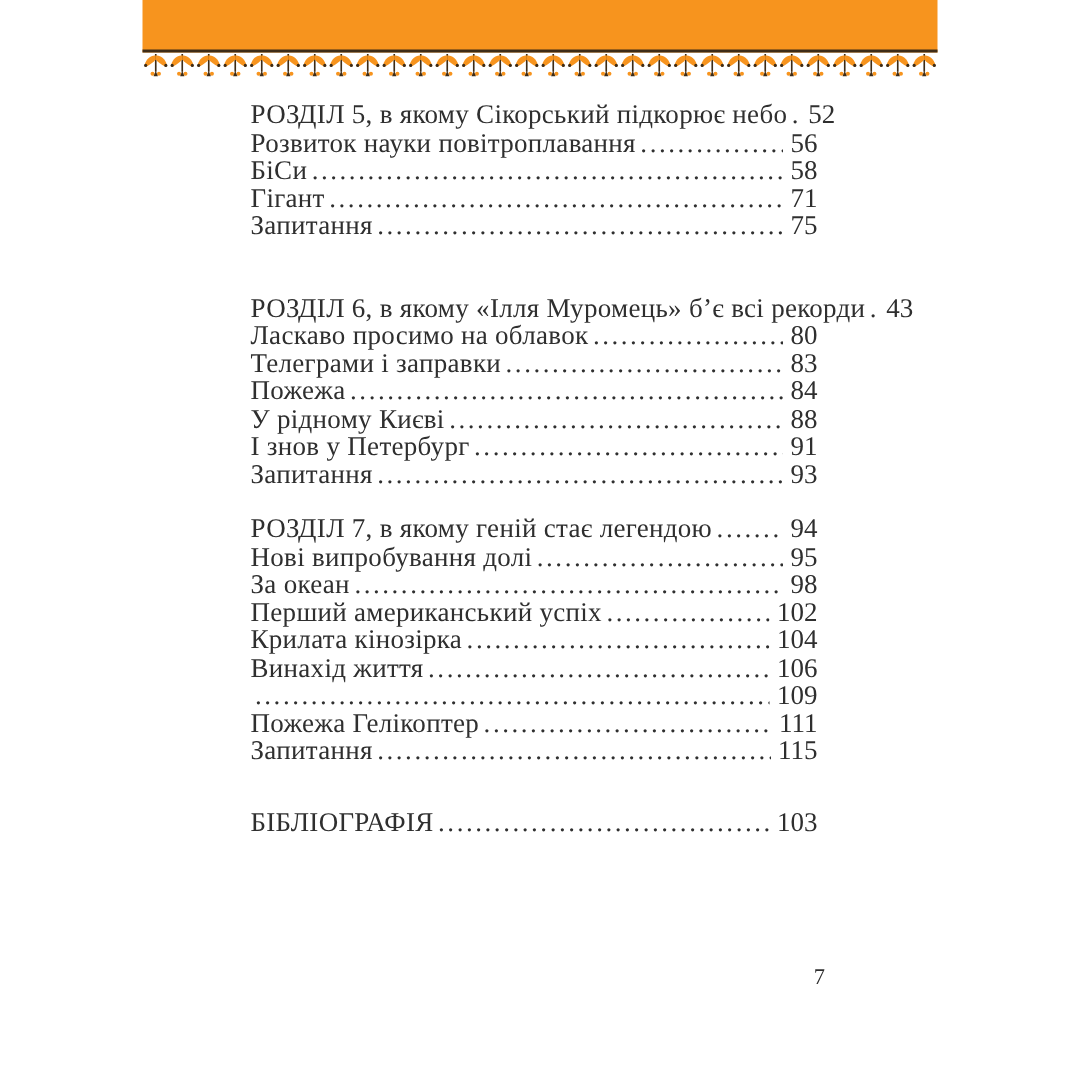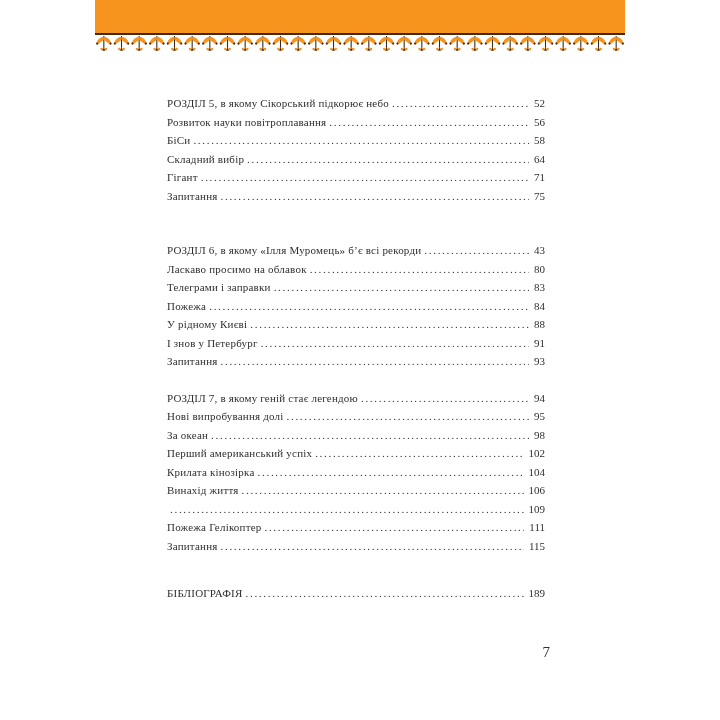--- a/index.html
+++ b/index.html
@@ -15,22 +15,22 @@
     overflow:hidden;margin:0 auto;color:var(--ink);
   }
   .band{
     position:absolute;left:95px;top:0;width:530px;height:33px;
     background:var(--accent);border-bottom:2.5px solid var(--orn-dark);
   }
   .ornaments{
     position:absolute;left:95px;top:35.5px;width:530px;height:16px;display:block;
   }
   .toc{
-    position:absolute;left:167px;top:94px;width:378px;
-    font-size:11px;line-height:18.5px;
+    position:absolute;left:167px;top:67px;width:378px;
+    font-size:18px;line-height:18.5px;
   }
   .toc-section{margin:0;}
   .toc-section:nth-child(1){margin-bottom:36px;}
   .toc-section:nth-child(2){margin-bottom:18px;}
   .toc-section:nth-child(3){margin-bottom:29px;}
   .toc-row{
     display:flex;align-items:baseline;height:18.5px;white-space:nowrap;
   }
   .toc-title{flex:0 0 auto;letter-spacing:0.2px;}
   .leader{
@@ -111,25 +111,20 @@
     <span class="toc-title">Розвиток науки повітроплавання</span>
     <span class="leader"></span>
     <span class="toc-page">56</span>
   </div>
         <div class="toc-row">
     <span class="toc-title">БіСи</span>
     <span class="leader"></span>
     <span class="toc-page">58</span>
   </div>
         <div class="toc-row">
-    <span class="toc-title">Складний вибір</span>
-    <span class="leader"></span>
-    <span class="toc-page">64</span>
-  </div>
-        <div class="toc-row">
     <span class="toc-title">Гігант</span>
     <span class="leader"></span>
     <span class="toc-page">71</span>
   </div>
         <div class="toc-row">
     <span class="toc-title">Запитання</span>
     <span class="leader"></span>
     <span class="toc-page">75</span>
   </div>
       </section>
@@ -213,20 +208,20 @@
         <div class="toc-row">
     <span class="toc-title">Запитання</span>
     <span class="leader"></span>
     <span class="toc-page">115</span>
   </div>
       </section>
       <section class="toc-section">
         <div class="toc-row">
     <span class="toc-title">БІБЛІОГРАФІЯ</span>
     <span class="leader"></span>
-    <span class="toc-page">189</span>
+    <span class="toc-page">103</span>
   </div>
       </section>
     </main>
 
   <div class="folio">7</div>
 
 </div>
 
 </body></html>

